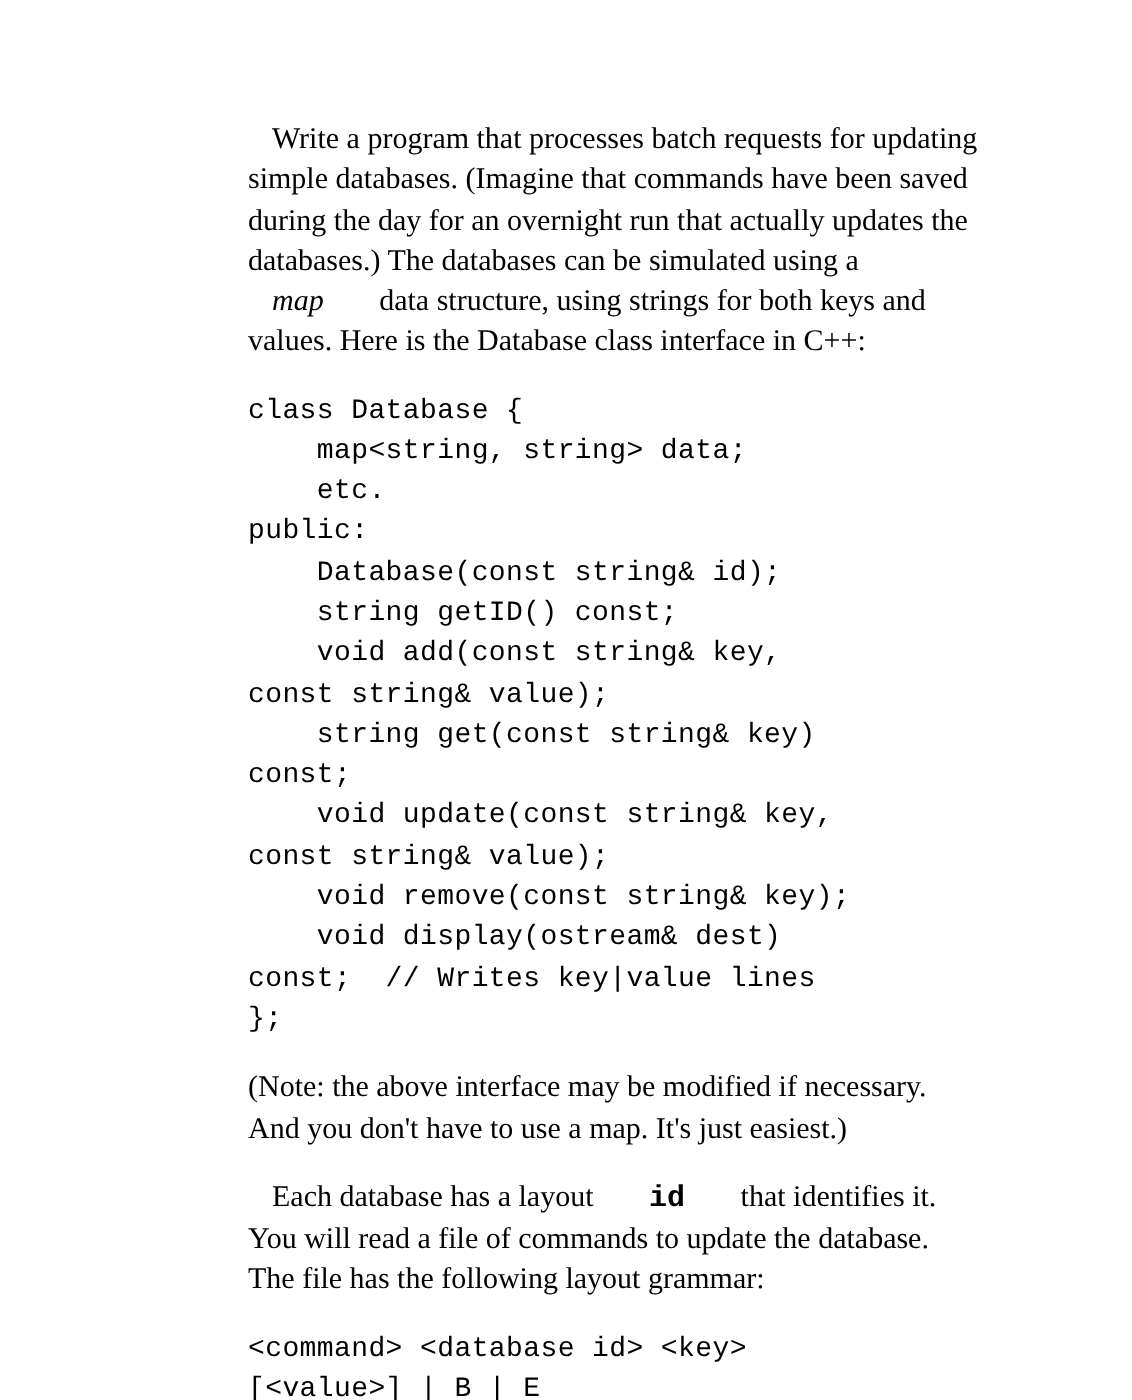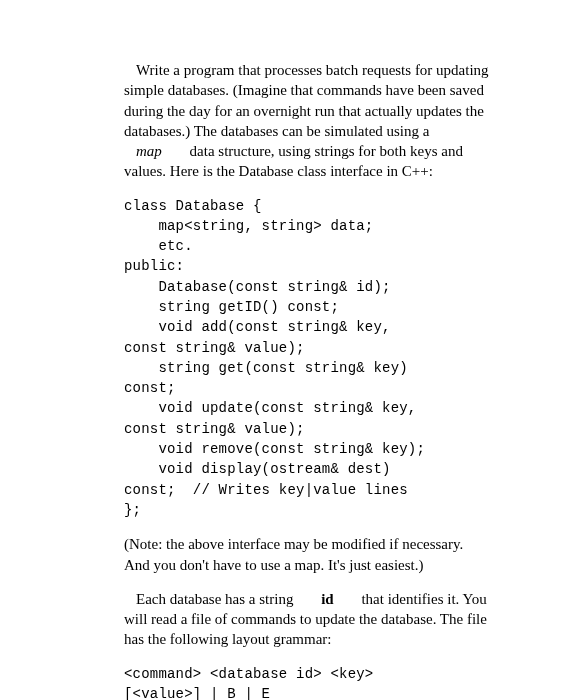--- a/index.html
+++ b/index.html
@@ -19,20 +19,21 @@
       overflow: hidden;
     }
     .paragraph {
       margin-bottom: 14px;
     }
     .italic {
       font-style: italic;
     }
     .bold {
       font-weight: bold;
+      font-family: Liberation Mono, monospace;
     }
     .code-block {
       font-family: "Courier New", Courier, monospace;
       font-size: 14px;
       line-height: 1.45;
       white-space: pre;
       margin-bottom: 14px;
       letter-spacing: 0.2px;
     }
   </style>
@@ -56,17 +57,17 @@
     void update(const string&amp; key,
 const string&amp; value);
     void remove(const string&amp; key);
     void display(ostream&amp; dest)
 const;  // Writes key|value lines
 };</div>
 
 <div class="paragraph">(Note: the above interface may be modified if necessary. And you don't have to use a map. It's just easiest.)</div>
 
 <div class="paragraph">
-  <span>Each database has a string </span><span class="bold">id</span><span> that identifies it. You will read a file of commands to update the database. The file has the following layout grammar:</span>
+  <span>Each database has a layout </span><span class="bold">id</span><span> that identifies it. You will read a file of commands to update the database. The file has the following layout grammar:</span>
 </div>
 
 <div class="code-block">&lt;command&gt; &lt;database id&gt; &lt;key&gt;
 [&lt;value&gt;] | B | E</div>
 
 </body></html>

